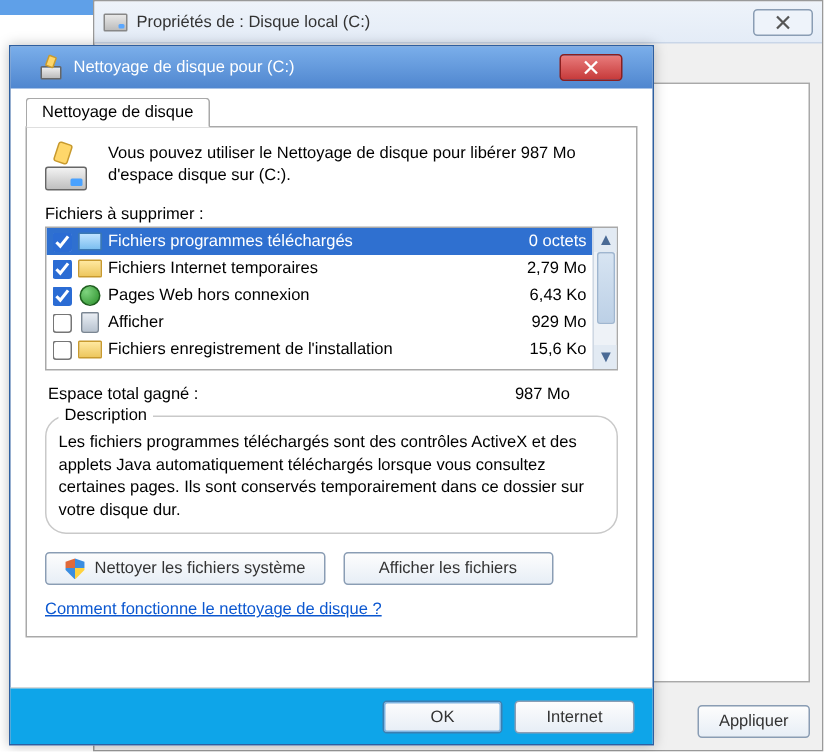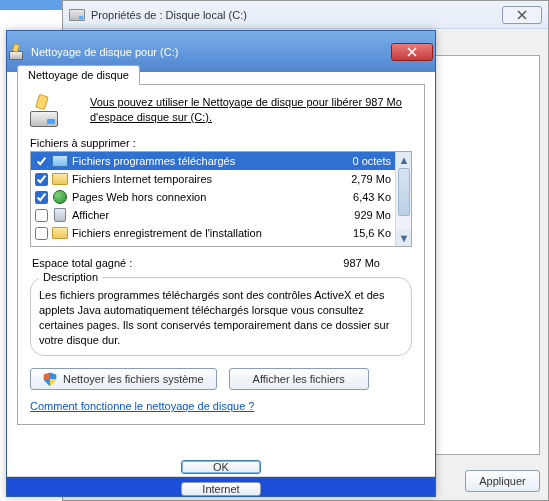--- a/index.html
+++ b/index.html
@@ -105,25 +105,25 @@
     position: absolute;
     left: 6px;
     top: 30px;
     width: 430px;
     height: 467px;
     border: 1px solid #2e5fa0;
     background: #fff;
     box-shadow: 0 0 8px rgba(0,0,0,0.25);
   }
   .child-titlebar {
-    height: 41px;
+    height: 28px;
     background: linear-gradient(#7aaeea, #4f86cf);
     display: flex;
     align-items: center;
-    padding: 0 2px;
+    padding: 0 20px;
     gap: 6px;
     color: #fff;
   }
   .cleanup-icon {
     width: 16px; height: 16px; position: relative;
   }
   .cleanup-icon .disk {
     position: absolute; left: 0; bottom: 0;
     width: 14px; height: 9px;
     background: linear-gradient(#eee, #bbb);
@@ -166,23 +166,22 @@
     border: 1px solid #a9a9a9;
     background: #fff;
     margin-top: -1px;
     padding: 10px 12px 12px 12px;
     position: relative;
     z-index: 1;
   }
 
   .intro {
     display: flex;
-    gap: 28px;
+    gap: 10px;
     align-items: flex-start;
-    text-decoration: underline;
   }
   .intro-icon {
     width: 32px; height: 32px; position: relative; flex-shrink: 0;
   }
   .intro-icon .disk {
     position: absolute; left: 0; bottom: 0;
     width: 28px; height: 16px;
     background: linear-gradient(#f2f2f2, #bfbfbf);
     border: 1px solid #666; border-radius: 2px;
   }
@@ -314,29 +313,28 @@
     display: inline-block;
     margin-top: 10px;
     color: #0b57d0;
     text-decoration: underline;
     cursor: pointer;
   }
 
   .child-footer {
     position: absolute;
     left: 0; right: 0; bottom: 0;
-    height: 20px;
-    background: #1d4ed8;
+    height: 38px;
+    background: #0ea5e9;
     border-top: 1px solid #d8d8d8;
     display: flex;
     align-items: center;
     justify-content: flex-end;
     gap: 8px;
     padding: 0 12px;
-    flex-direction: column;
   }
 
   
   .bg-window {
     position: absolute;
     left: 0; top: 0;
     width: 62px; height: 10px;
     background: #5fa0e8;
   }
 </style>

